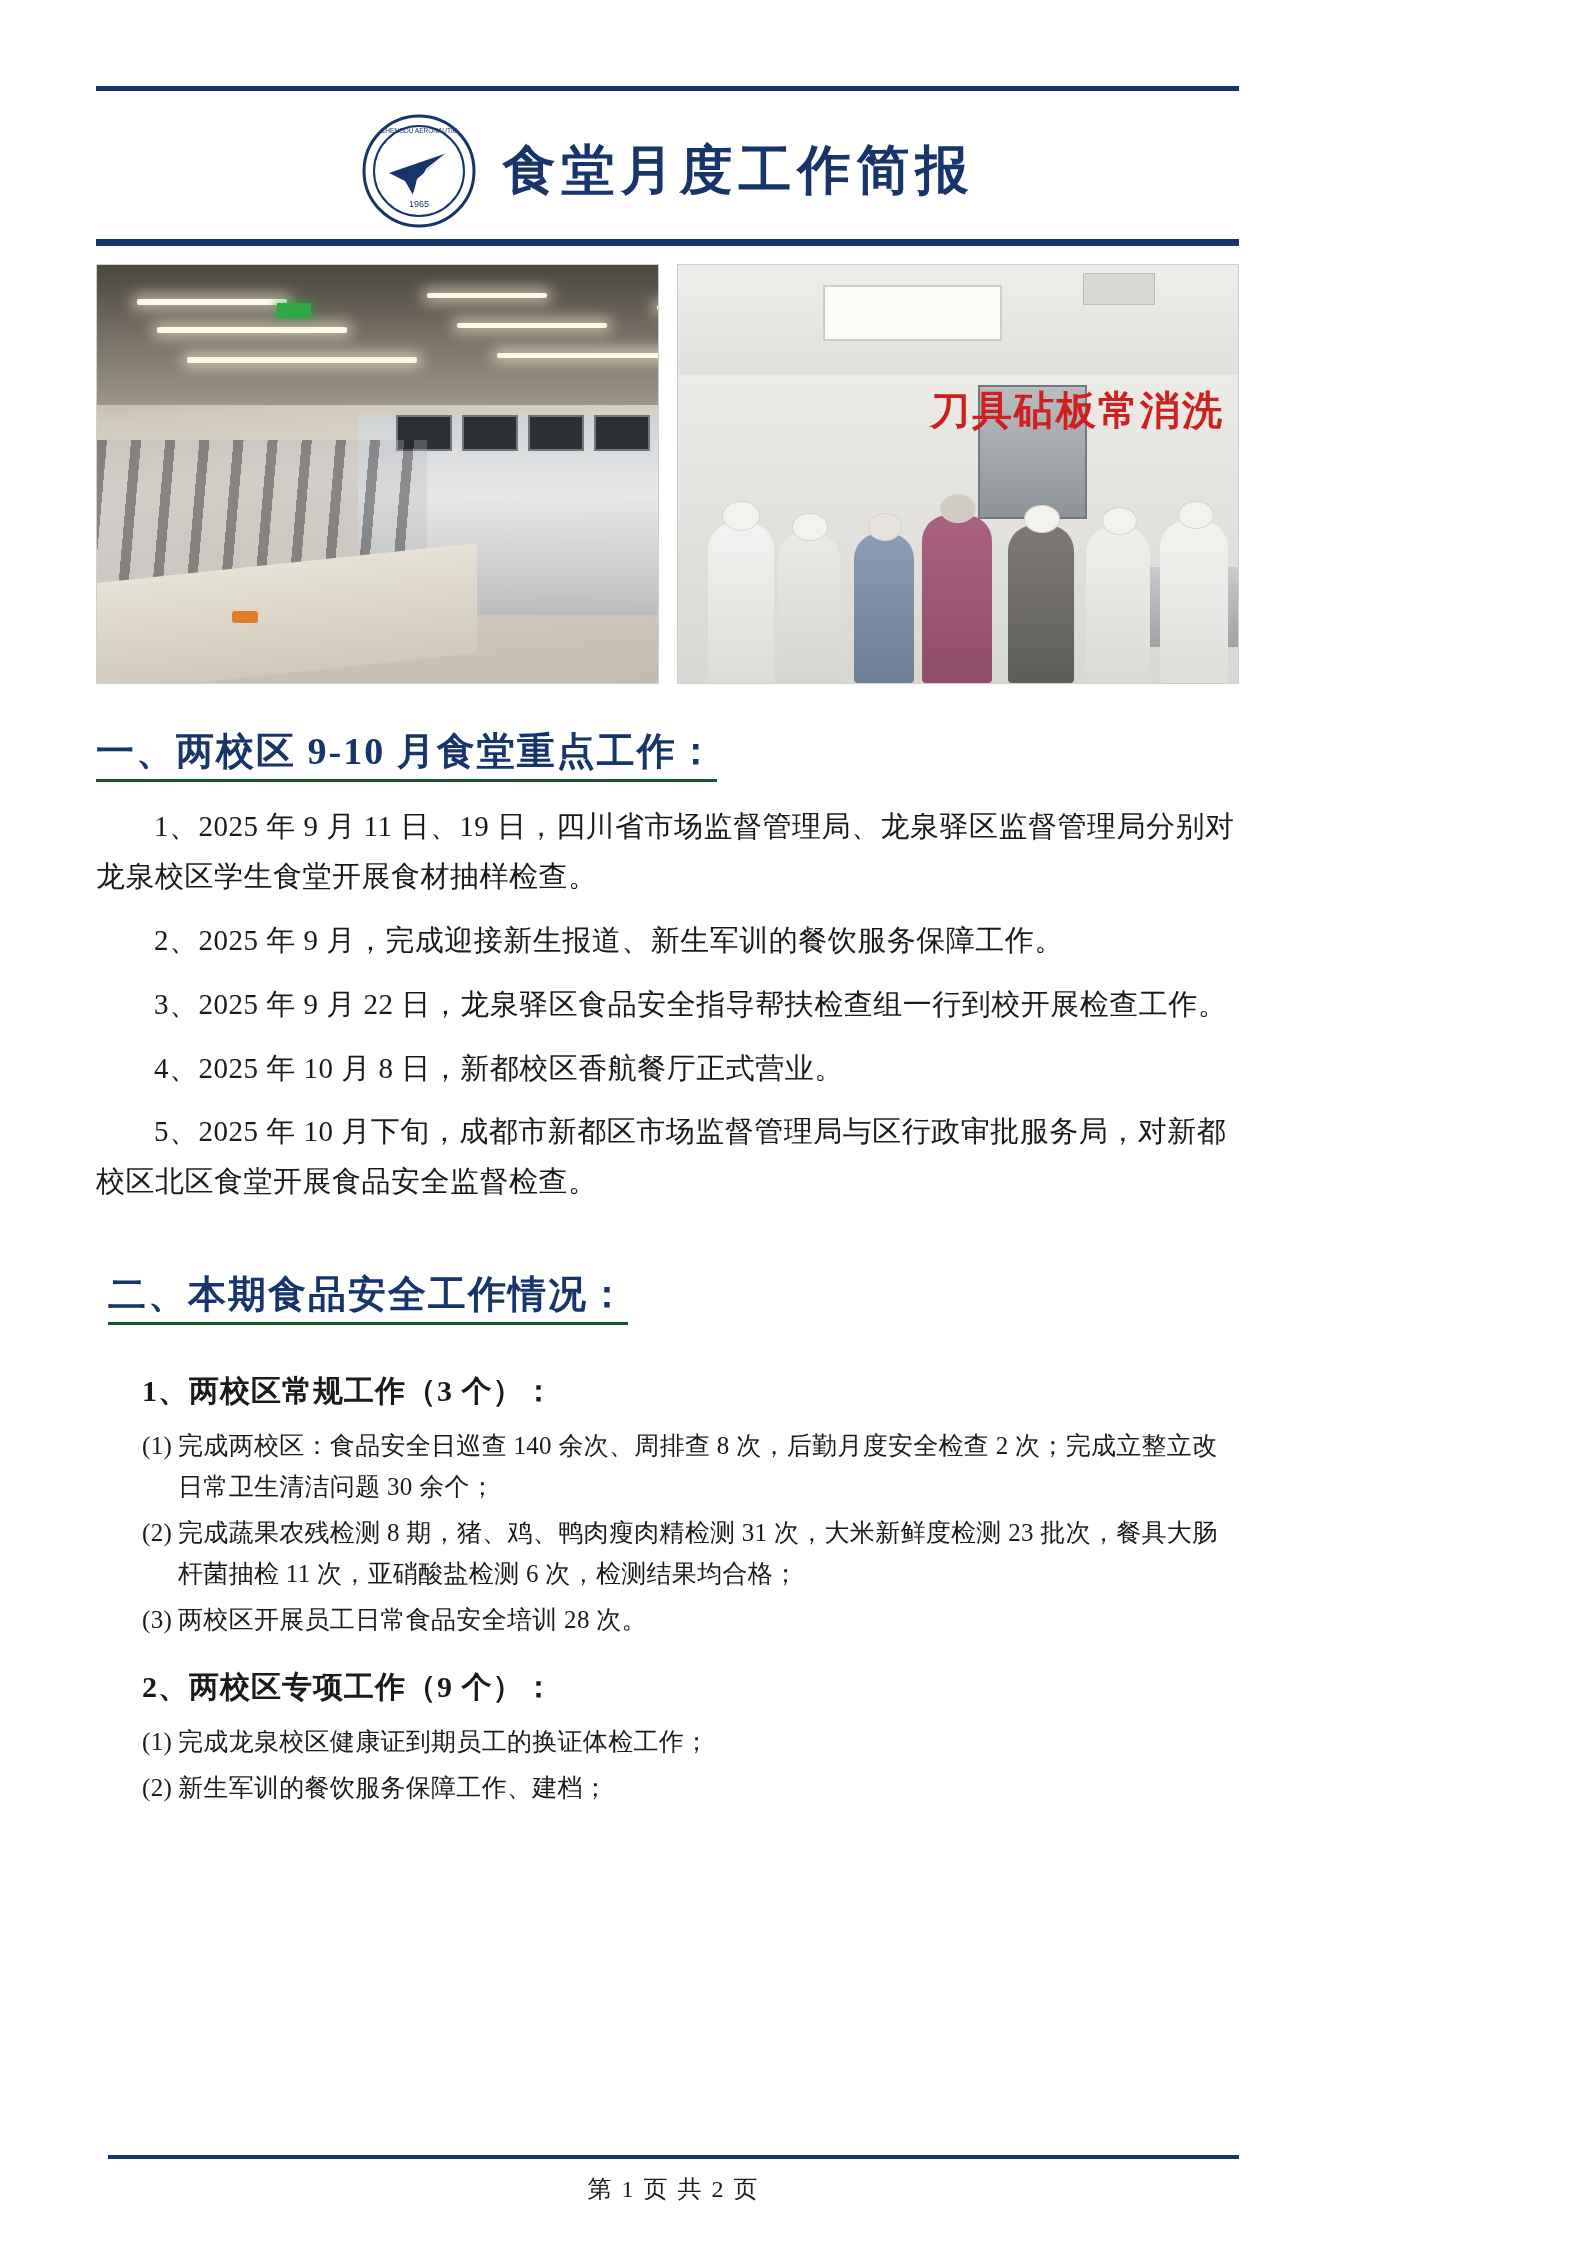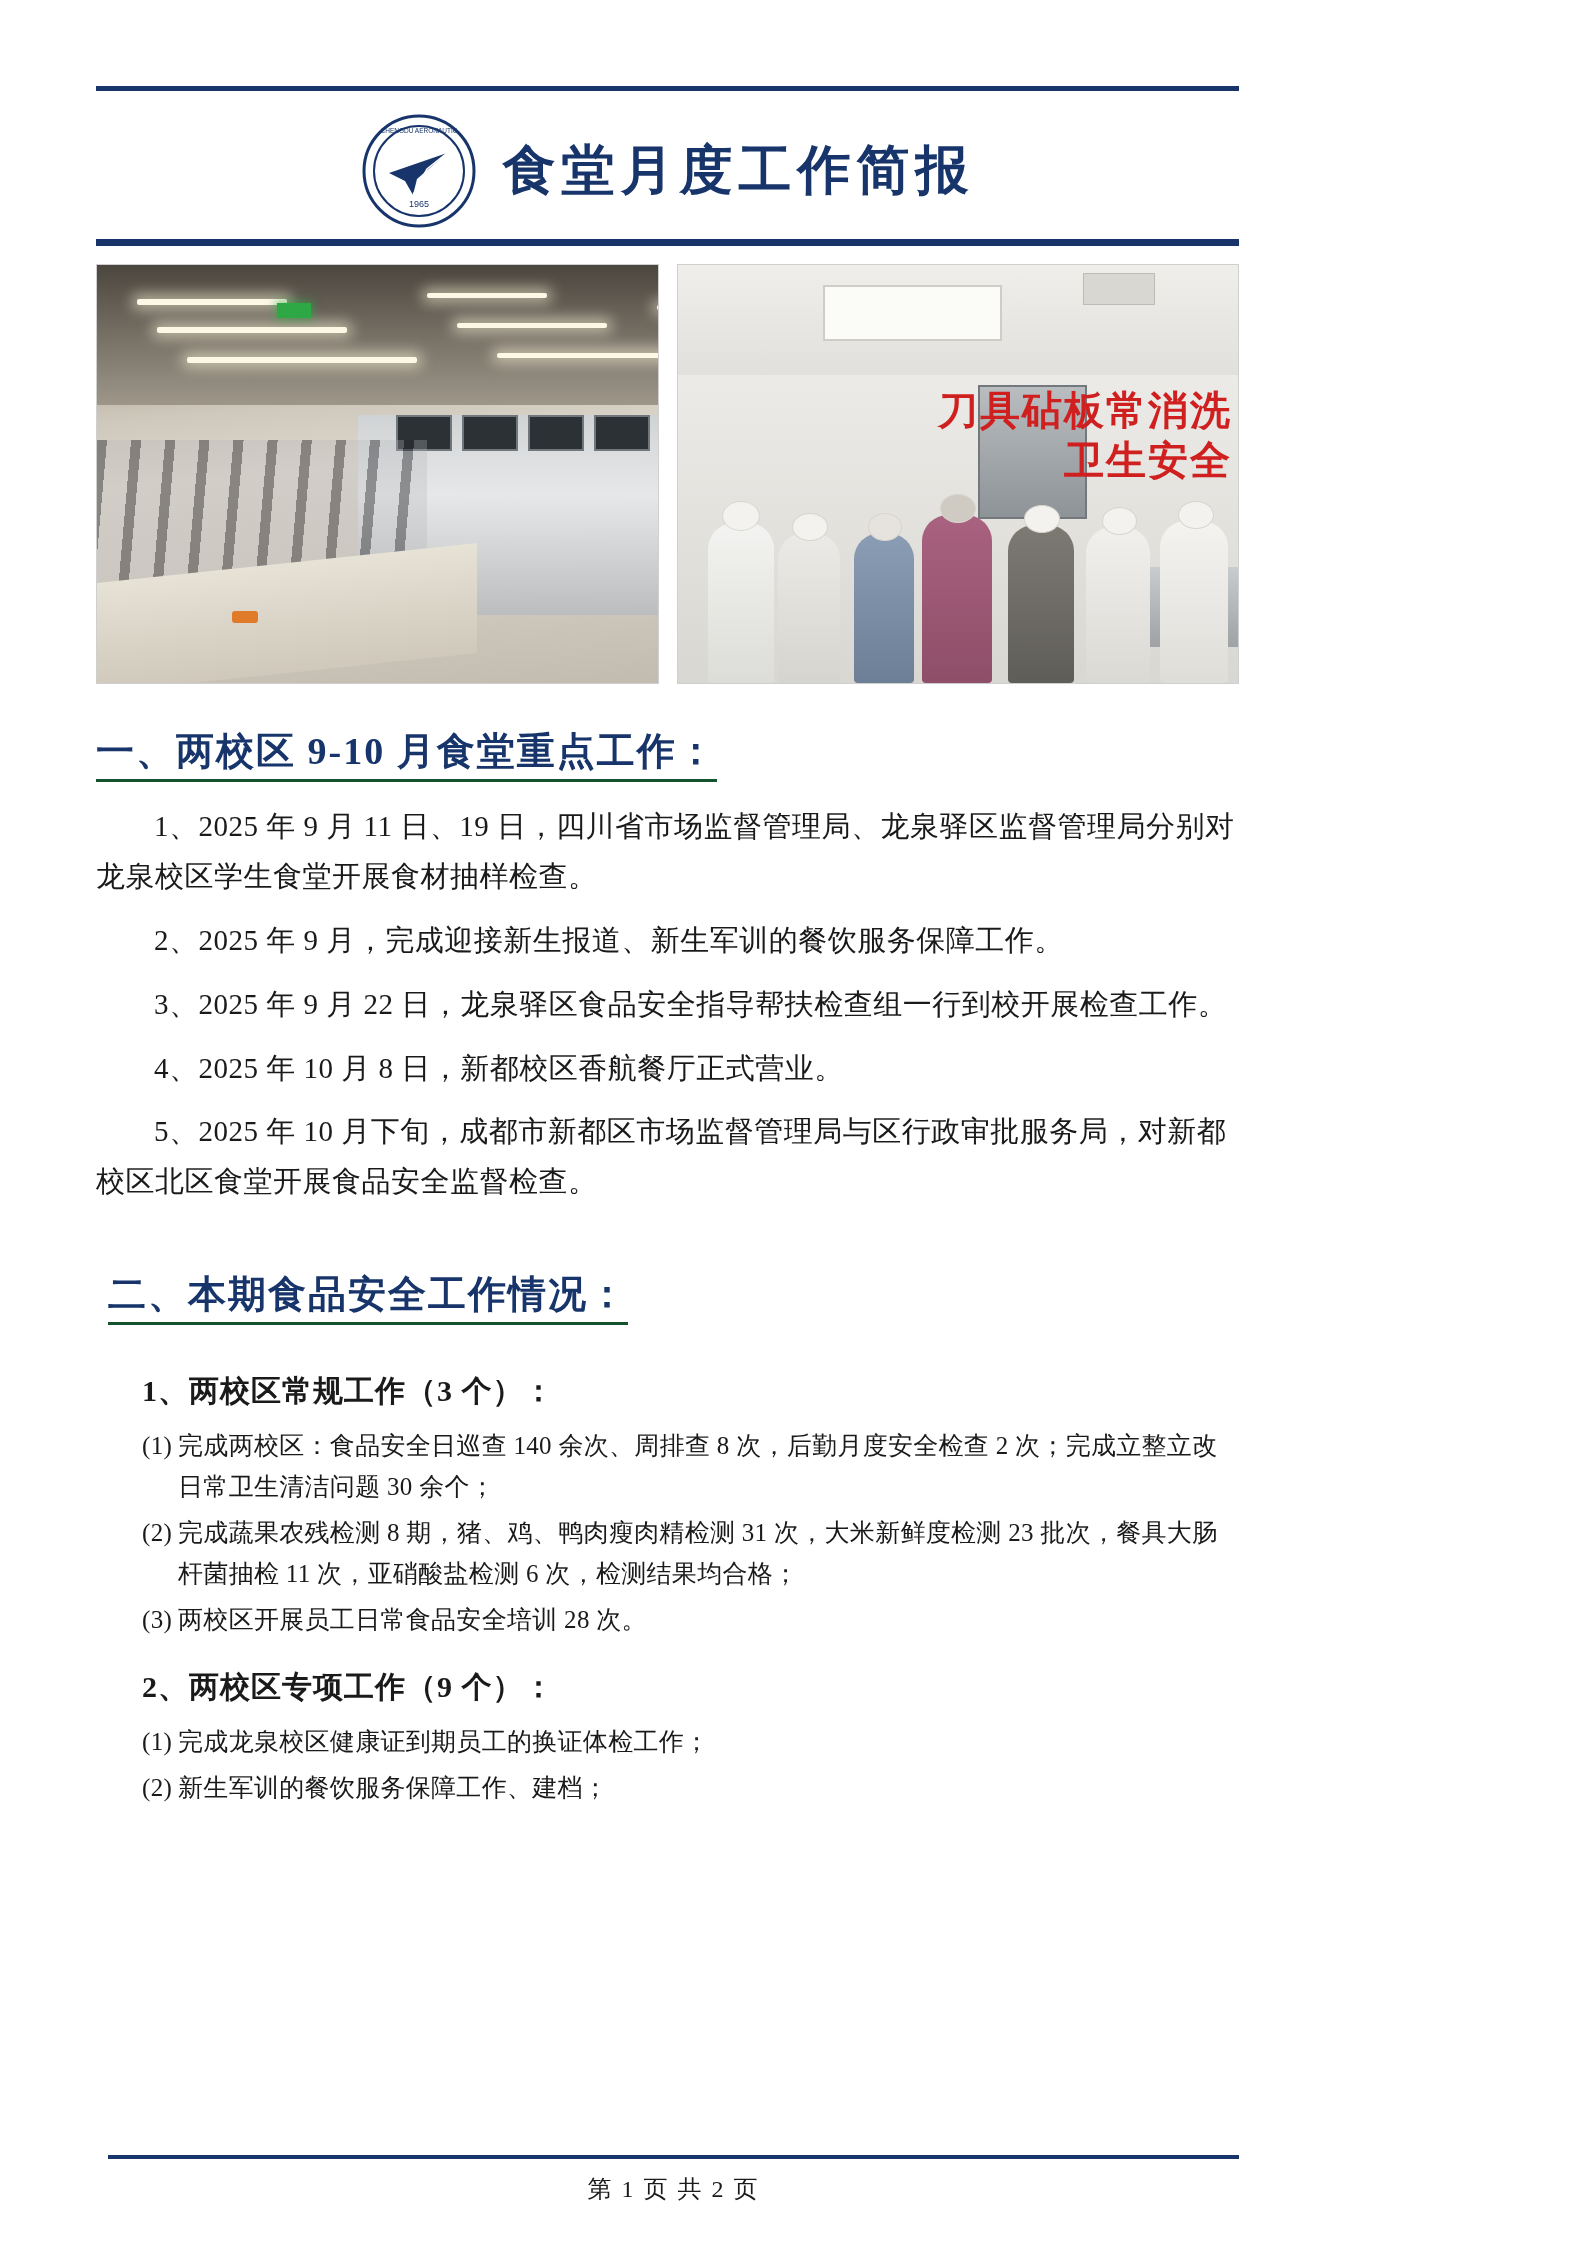--- a/index.html
+++ b/index.html
@@ -144,21 +144,21 @@
     background:#fbfbf8; border:2px solid #cfcdc8;
   }
   .ph2 .vent2 {
     position:absolute; left:405px; top:8px; width:70px; height:30px;
     background:#d9d7d2; border:1px solid #bdbbb6;
   }
   .ph2 .wallred {
     position:absolute; right:0; top:120px; width:360px; height:150px;
     color:#cf1f1f; font-family:"Liberation Sans", sans-serif; font-weight:800;
     font-size:40px; line-height:1.25; letter-spacing:2px; text-align:right;
-    padding-right:6px; box-sizing:border-box; overflow:hidden; white-space:nowrap;
+    padding-right:14px; box-sizing:border-box; overflow:hidden; white-space:nowrap;
   }
   .ph2 .cab {
     position:absolute; left:300px; top:120px; width:105px; height:130px;
     background: linear-gradient(180deg,#b9bdc0,#8e9397); border:2px solid #73787c;
   }
   .ph2 .ppl { position:absolute; left:0; right:0; bottom:0; height:220px; }
   .ph2 .p {
     position:absolute; bottom:0; border-radius:26px 26px 4px 4px;
   }
   .ph2 .cap {
@@ -276,21 +276,20 @@
       <div class="tray"></div>
     </div>
 
     <div class="photo ph2">
       <div class="ceiling"></div>
       <div class="vent"></div>
       <div class="vent2"></div>
       <div class="cab"></div>
       <div class="wallred">
         <div>刀具砧板常消洗</div>
-        <div>卫生安全</div>
       </div>
       <div class="counter2"></div>
       <div class="ppl">
         <div class="p" style="left:30px;width:66px;height:160px;background:linear-gradient(180deg,#f3f3f1,#dcdcd8);"></div>
         <div class="cap" style="left:44px;bottom:152px;width:36px;height:28px;"></div>
 
         <div class="p" style="left:100px;width:62px;height:150px;background:linear-gradient(180deg,#eceae6,#d6d4cf);"></div>
         <div class="cap" style="left:114px;bottom:142px;width:34px;height:26px;"></div>
 
         <div class="p" style="left:176px;width:60px;height:150px;background:linear-gradient(180deg,#8a9db4,#6d7f96);"></div>

